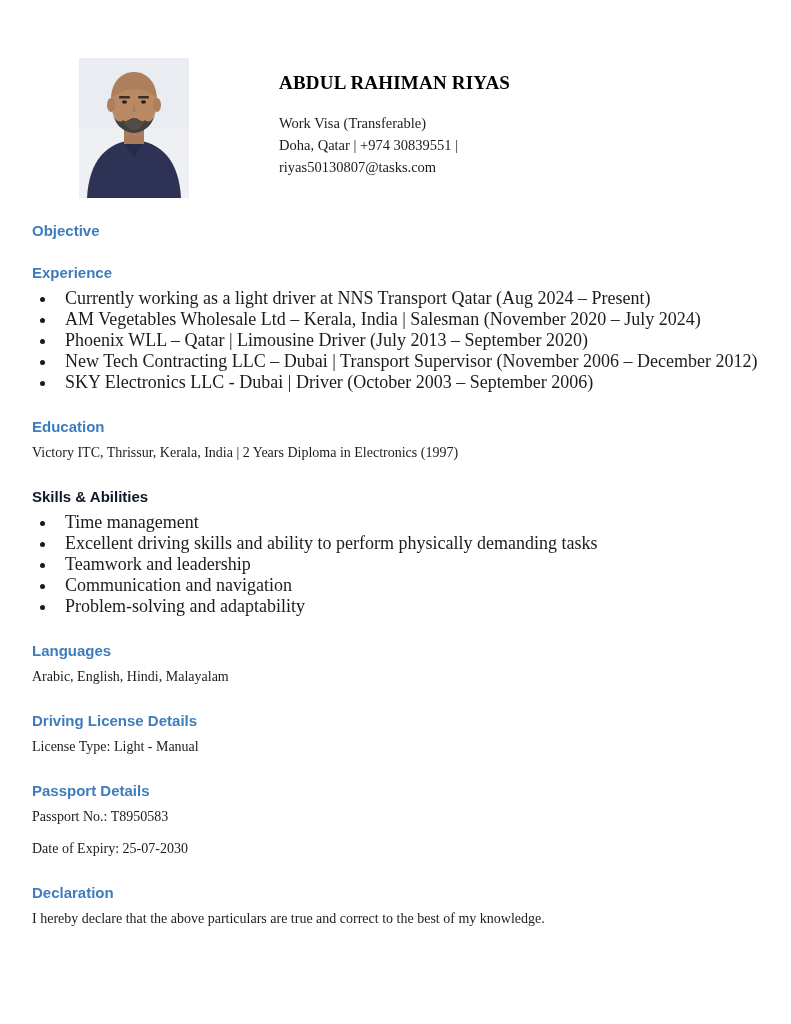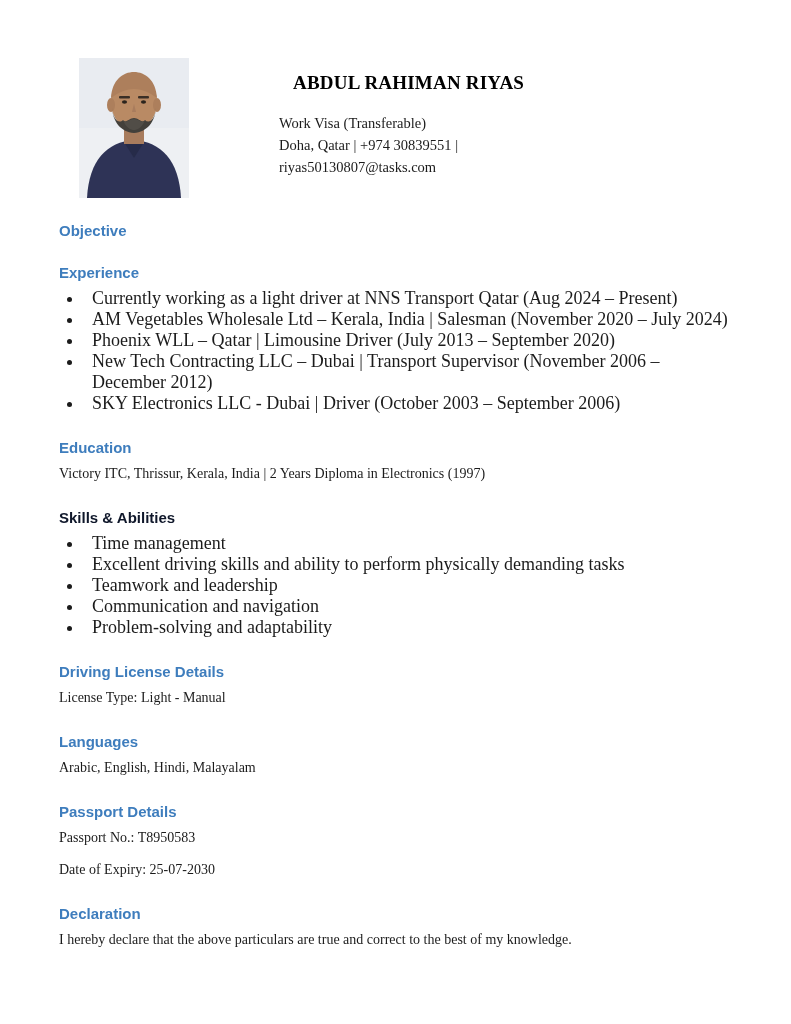--- a/index.html
+++ b/index.html
@@ -7,38 +7,38 @@
     position:relative;
     width:791px;
     height:1024px;
     margin:0 auto;
     background:#ffffff;
     font-family:"Liberation Serif", serif;
     color:#1b1b1b;
     overflow:hidden;
     box-sizing:border-box;
   }
-  .content { padding:0 59px; }
+  .content { padding:0 32px; }
   .header {
     display:flex;
     align-items:flex-start;
     padding-top:58px;
     margin-left:79px; 
   }
   .photo-frame {
     width:110px;
     height:140px;
     flex:0 0 auto;
     overflow:hidden;
   }
   .header-text { margin-left:90px; padding-top:14px; }
   .name {
     font-size:19px;
     font-weight:bold;
-    margin:0 0 18px 14px;
+    margin:0 0 18px 0;
     letter-spacing:0.2px;
     color:#000000;
   }
   .contact-line {
     margin:0;
     font-size:14.5px;
     line-height:22px;
   }
   .section { margin-top:25px; }
   .section-heading {
@@ -135,27 +135,27 @@
       <ul class="bullets">
         <li>Time management</li>
         <li>Excellent driving skills and ability to perform physically demanding tasks</li>
         <li>Teamwork and leadership</li>
         <li>Communication and navigation</li>
         <li>Problem-solving and adaptability</li>
       </ul>
     </section>
 
     <section class="section">
-      <h2 class="section-heading" style="color: rgb(62, 125, 189);">Driving License Details</h2>
-      <p class="body-text">License Type: Light - Manual</p>
+      <h2 class="section-heading" style="color: rgb(62, 125, 189);">Languages</h2>
+      <p class="body-text">Arabic, English, Hindi, Malayalam</p>
     </section>
 
     <section class="section">
-      <h2 class="section-heading" style="color: rgb(62, 125, 189);">Languages</h2>
-      <p class="body-text">Arabic, English, Hindi, Malayalam</p>
+      <h2 class="section-heading" style="color: rgb(62, 125, 189);">Driving License Details</h2>
+      <p class="body-text">License Type: Light - Manual</p>
     </section>
 
     <section class="section">
       <h2 class="section-heading" style="color: rgb(62, 125, 189);">Passport Details</h2>
       <p class="body-text">Passport No.: T8950583</p>
       <p class="body-text">Date of Expiry: 25-07-2030</p>
     </section>
 
     <section class="section">
       <h2 class="section-heading" style="color: rgb(62, 125, 189);">Declaration</h2>

